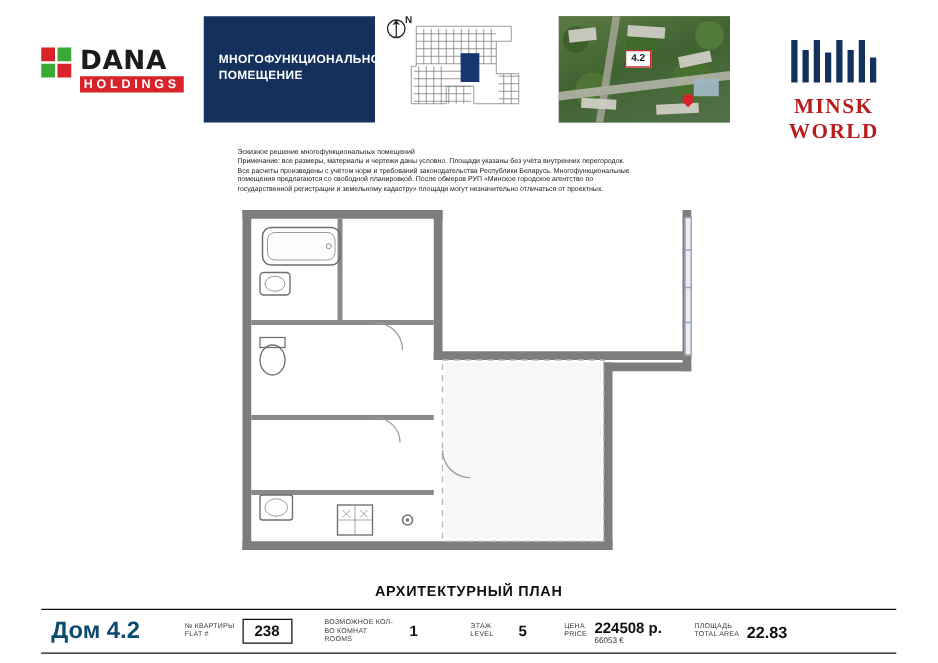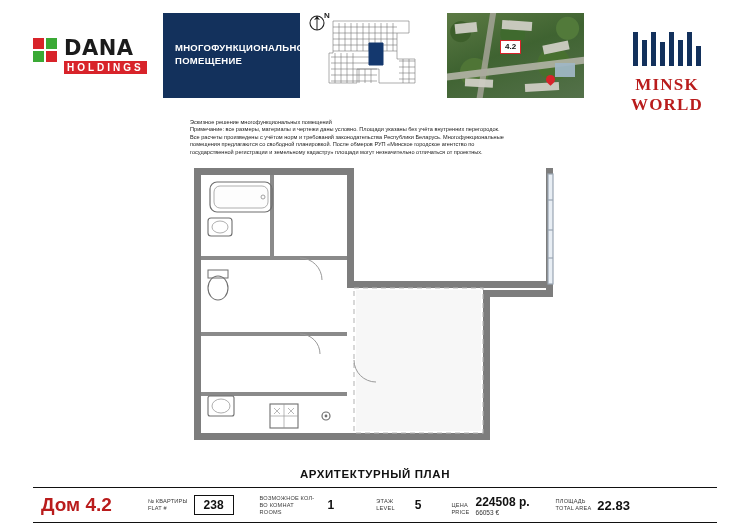--- a/index.html
+++ b/index.html
@@ -229,21 +229,21 @@
   }
   .footer-inner {
     position: relative;
     width: 100%; height: 100%;
     display: flex;
     align-items: center;
   }
   .house-name {
     font-size: 19px;
     font-weight: bold;
-    color: #b91c1c;
+    color: #0c4a6e;
     margin-left: 8px;
     white-space: nowrap;
   }
   .f-label {
     font-size: 5.6px;
     line-height: 7px;
     color: #3a3a3a;
     text-transform: uppercase;
     letter-spacing: .2px;
   }
@@ -456,21 +456,21 @@
 
       <div class="f-group" style="margin-left:42px;">
         <div class="stack-col">
           <span class="f-label">ЭТАЖ</span>
           <span class="f-label">LEVEL</span>
         </div>
         <div class="f-val-plain" style="margin-left:14px;">5</div>
       </div>
 
 
-      <div class="f-group" style="margin-left:30px;align-items:flex-end;">
+      <div class="f-group" style="margin-left:30px;">
         <div class="stack-col">
           <span class="f-label">ЦЕНА</span>
           <span class="f-label">PRICE</span>
         </div>
         <div class="stack-col">
           <span class="f-val-plain">224508 р.</span>
           <span class="f-sub">66053 €</span>
         </div>
       </div>
 

